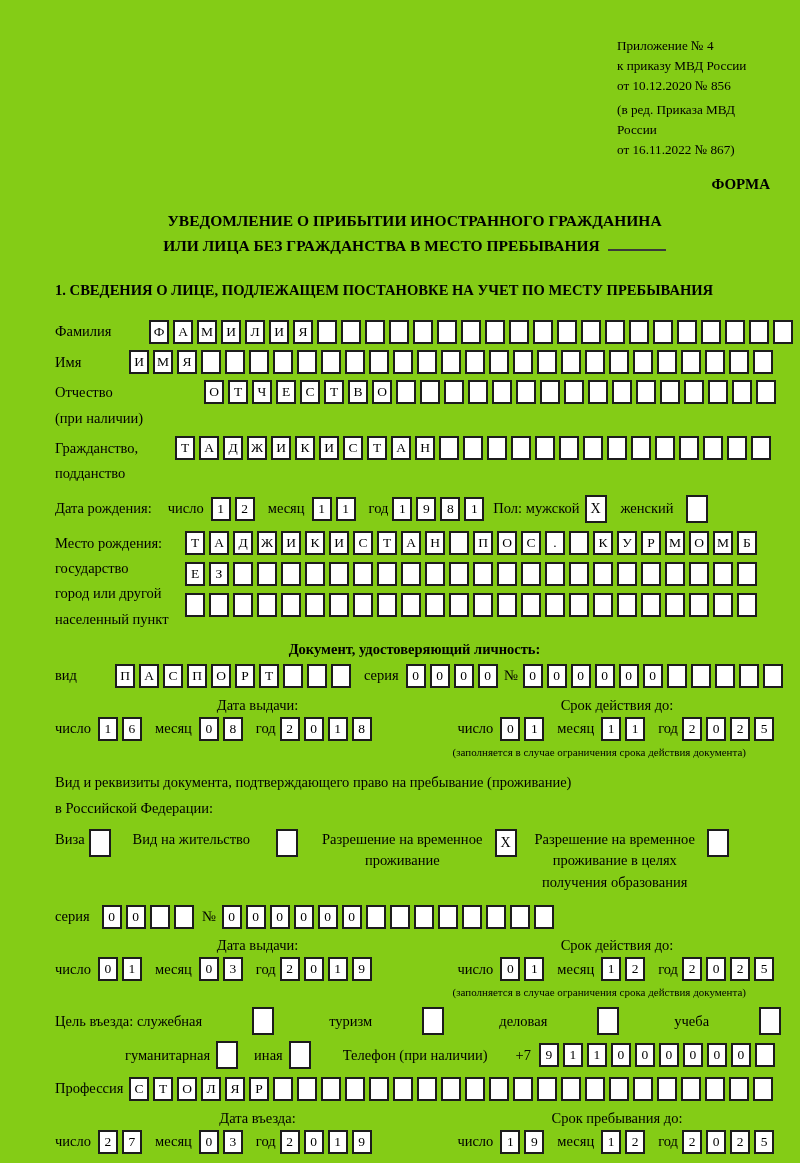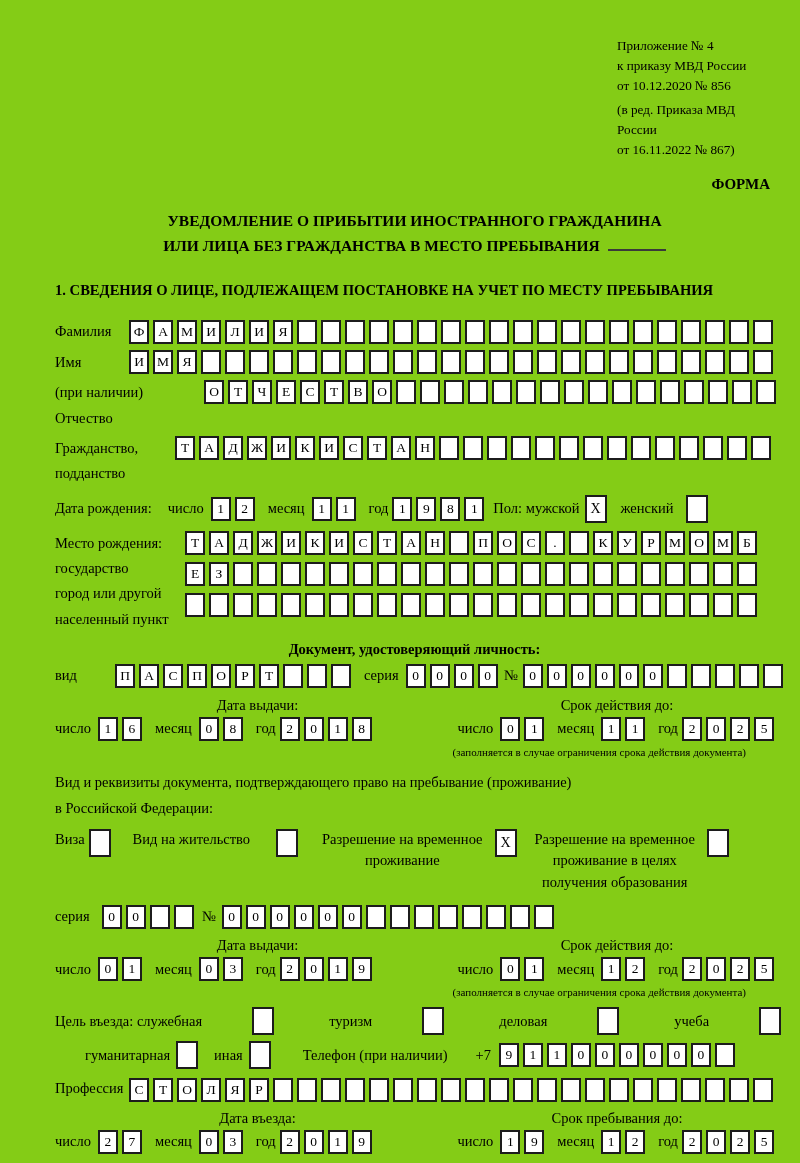--- a/index.html
+++ b/index.html
@@ -51,21 +51,21 @@
 
   <div class="form-label">ФОРМА</div>
 
   <div class="title">
     <div>УВЕДОМЛЕНИЕ О ПРИБЫТИИ ИНОСТРАННОГО ГРАЖДАНИНА</div>
     <div><span>ИЛИ ЛИЦА БЕЗ ГРАЖДАНСТВА В МЕСТО ПРЕБЫВАНИЯ</span><span class="underline"></span></div>
   </div>
 
   <div class="sec">1. СВЕДЕНИЯ О ЛИЦЕ, ПОДЛЕЖАЩЕМ ПОСТАНОВКЕ НА УЧЕТ ПО МЕСТУ ПРЕБЫВАНИЯ</div>
 
-  <div class="frow" style="margin-top:20px;">
+  <div class="frow" style="margin-top:20px;gap:20px;">
     <span class="flabel w74">Фамилия</span>
     <span class="cells">
         <span class="cell">Ф</span>
         <span class="cell">А</span>
         <span class="cell">М</span>
         <span class="cell">И</span>
         <span class="cell">Л</span>
         <span class="cell">И</span>
         <span class="cell">Я</span>
         <span class="cell"></span>
@@ -119,22 +119,22 @@
         <span class="cell"></span>
         <span class="cell"></span>
         <span class="cell"></span>
         <span class="cell"></span>
         <span class="cell"></span>
       </span>
   </div>
 
   <div class="frow tip">
     <span class="flabel w149">
+      <div>Отчество</div>
       <div>(при наличии)</div>
-      <div>Отчество</div>
     </span>
     <span class="cells">
         <span class="cell">О</span>
         <span class="cell">Т</span>
         <span class="cell">Ч</span>
         <span class="cell">Е</span>
         <span class="cell">С</span>
         <span class="cell">Т</span>
         <span class="cell">В</span>
         <span class="cell">О</span>
@@ -509,41 +509,41 @@
     <span class="chk"></span>
     <span class="plbl">работа</span>
     <span class="chk">X</span>
     <span class="plbl">частная</span>
     <span class="chk"></span>
     <span class="plbl">транзит</span>
     <span class="chk"></span>
   </div>
 
   <div class="frow" style="margin-top:6px;">
-    <span class="plbl" style="margin-left:30px;">гуманитарная</span>
+    <span class="plbl" style="margin-left:70px;">гуманитарная</span>
     <span class="chk"></span>
     <span class="plbl" style="margin-left:16px;">иная</span>
     <span class="chk"></span>
     <span class="plbl" style="margin-left:32px;margin-right:28px;">Телефон (при наличии)</span>
     <span class="plbl" style="margin:0 8px 0 0;">+7</span>
     <span class="cells">
         <span class="cell">9</span>
         <span class="cell">1</span>
         <span class="cell">1</span>
         <span class="cell">0</span>
         <span class="cell">0</span>
         <span class="cell">0</span>
         <span class="cell">0</span>
         <span class="cell">0</span>
         <span class="cell">0</span>
         <span class="cell"></span>
       </span>
   </div>
 
-  <div class="frow" style="margin-top:7px;align-items:flex-end;">
+  <div class="frow" style="margin-top:7px;">
     <span class="flabel w74">Профессия</span>
     <span class="cells">
         <span class="cell">С</span>
         <span class="cell">Т</span>
         <span class="cell">О</span>
         <span class="cell">Л</span>
         <span class="cell">Я</span>
         <span class="cell">Р</span>
         <span class="cell"></span>
         <span class="cell"></span>

